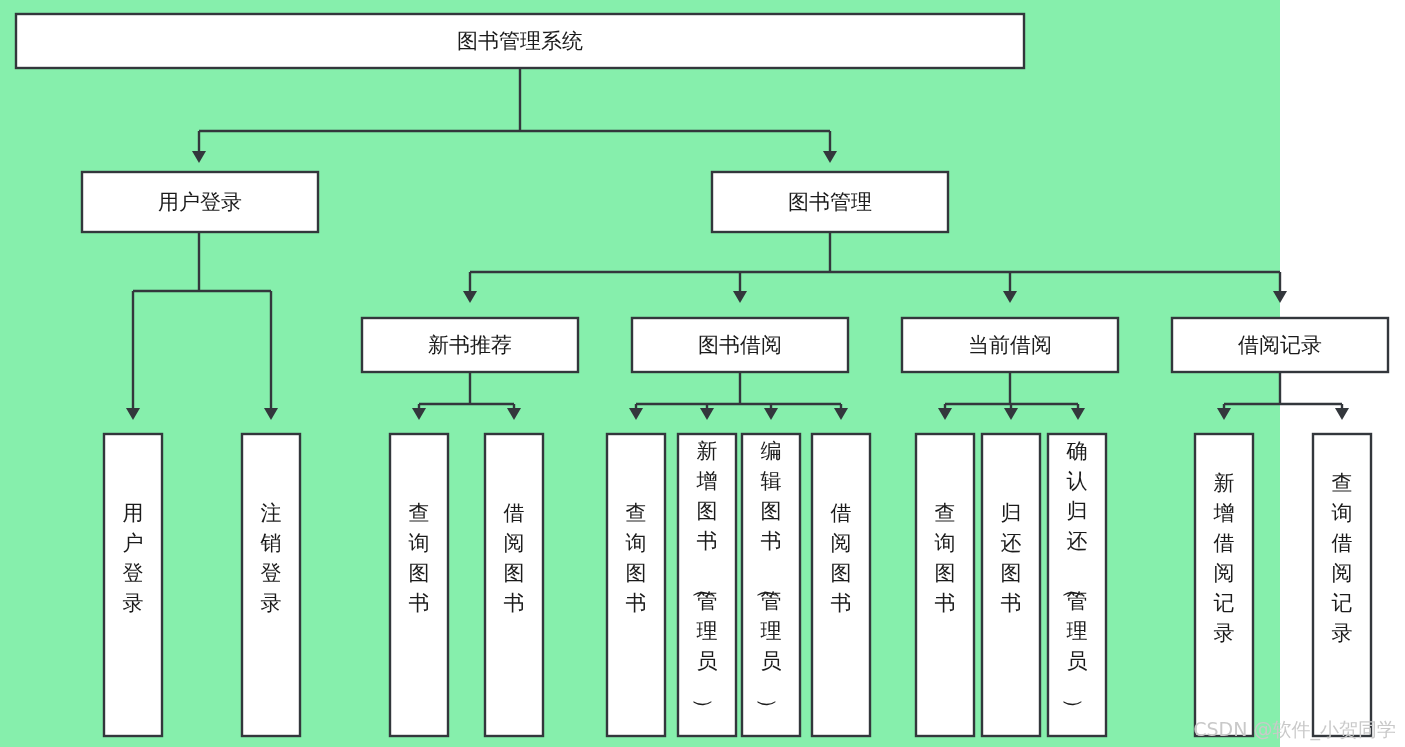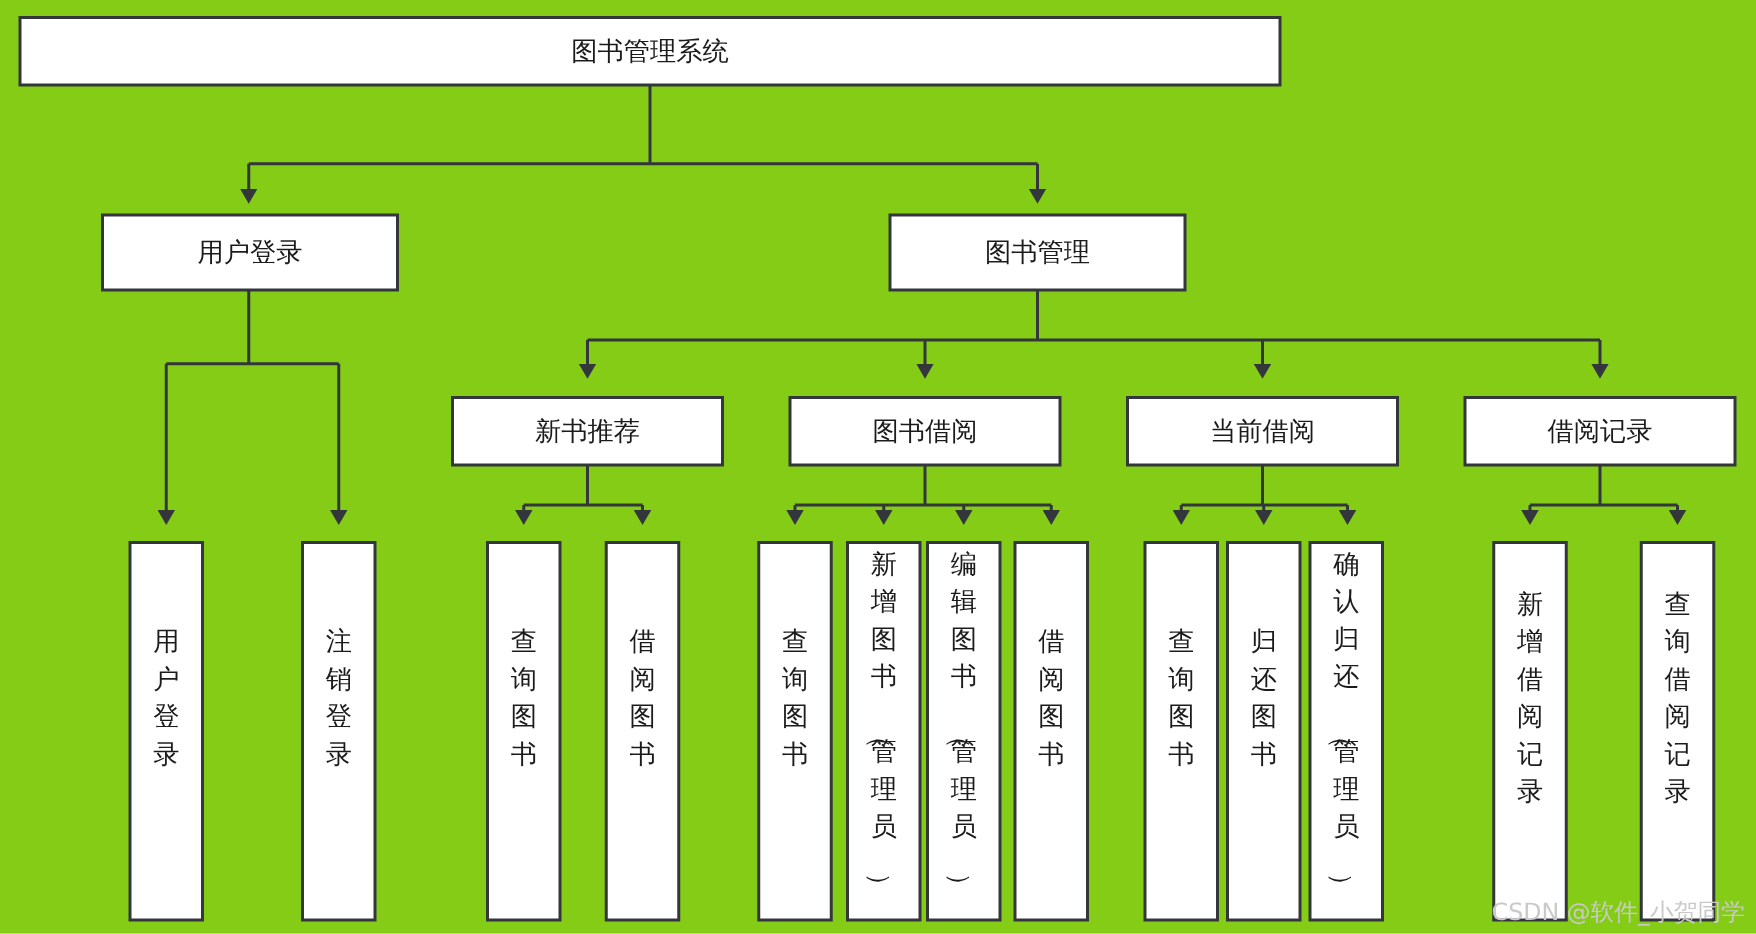--- a/index.html
+++ b/index.html
@@ -9,23 +9,23 @@
     background: #ffffff;
   }
   body {
     width: 1405px;
     height: 747px;
     overflow: hidden;
     font-family: "DejaVu Sans", "Liberation Sans", sans-serif;
   }
   #diagram-root {
     position: relative;
-    width: 1405px;
+    width: 1280px;
     height: 747px;
-    background: #84cc16;
+    background: #86efac;
   }
   svg#diagram-svg {
     position: absolute;
     top: 0;
     left: 0;
     width: 1405px;
     height: 747px;
     display: block;
   }
   .node-box {

